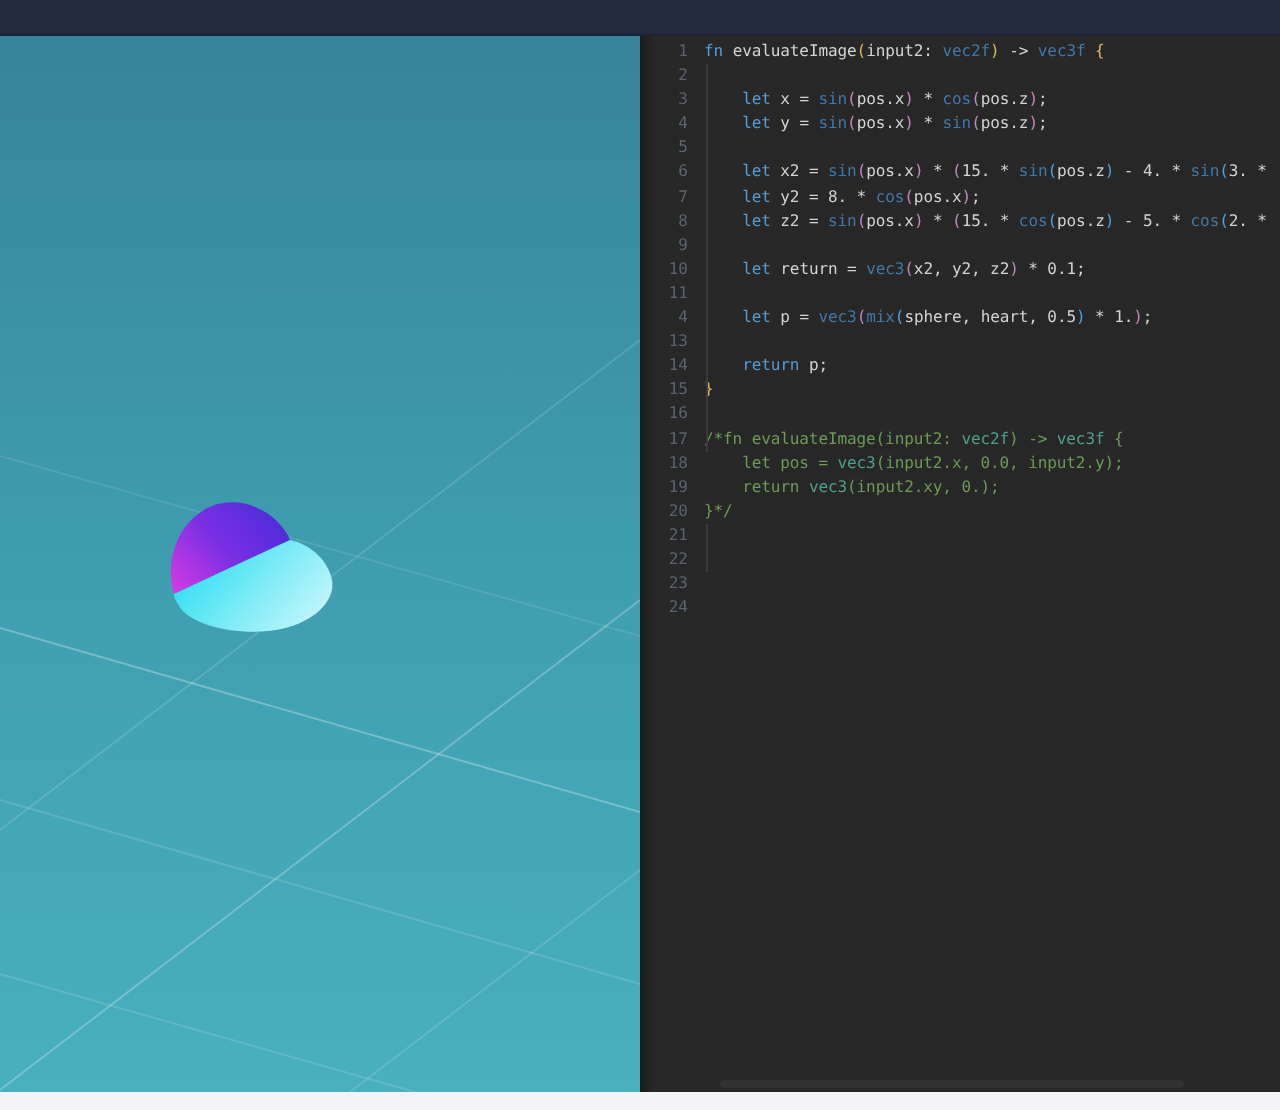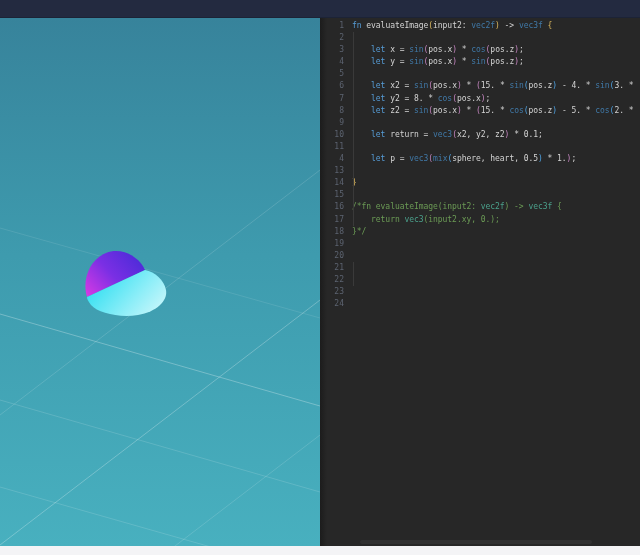--- a/index.html
+++ b/index.html
@@ -112,23 +112,25 @@
         <div class="cl"><span class="tok-p">    </span><span class="tok-k">let</span><span class="tok-p"> y = </span><span class="tok-b">sin</span><span class="tok-g2">(</span><span class="tok-p">pos.x</span><span class="tok-g2">)</span><span class="tok-p"> * </span><span class="tok-b">sin</span><span class="tok-g2">(</span><span class="tok-p">pos.z</span><span class="tok-g2">)</span><span class="tok-p">;</span></div>
         <div class="cl"></div>
         <div class="cl"><span class="tok-p">    </span><span class="tok-k">let</span><span class="tok-p"> x2 = </span><span class="tok-b">sin</span><span class="tok-g2">(</span><span class="tok-p">pos.x</span><span class="tok-g2">)</span><span class="tok-p"> * </span><span class="tok-g2">(</span><span class="tok-p">15. * </span><span class="tok-b">sin</span><span class="tok-g3">(</span><span class="tok-p">pos.z</span><span class="tok-g3">)</span><span class="tok-p"> - 4. * </span><span class="tok-b">sin</span><span class="tok-g3">(</span><span class="tok-p">3. *</span></div>
         <div class="cl"><span class="tok-p">    </span><span class="tok-k">let</span><span class="tok-p"> y2 = 8. * </span><span class="tok-b">cos</span><span class="tok-g2">(</span><span class="tok-p">pos.x</span><span class="tok-g2">)</span><span class="tok-p">;</span></div>
         <div class="cl"><span class="tok-p">    </span><span class="tok-k">let</span><span class="tok-p"> z2 = </span><span class="tok-b">sin</span><span class="tok-g2">(</span><span class="tok-p">pos.x</span><span class="tok-g2">)</span><span class="tok-p"> * </span><span class="tok-g2">(</span><span class="tok-p">15. * </span><span class="tok-b">cos</span><span class="tok-g3">(</span><span class="tok-p">pos.z</span><span class="tok-g3">)</span><span class="tok-p"> - 5. * </span><span class="tok-b">cos</span><span class="tok-g3">(</span><span class="tok-p">2. *</span></div>
         <div class="cl"></div>
         <div class="cl"><span class="tok-p">    </span><span class="tok-k">let</span><span class="tok-p"> return = </span><span class="tok-b">vec3</span><span class="tok-g2">(</span><span class="tok-p">x2, y2, z2</span><span class="tok-g2">)</span><span class="tok-p"> * 0.1;</span></div>
         <div class="cl"></div>
         <div class="cl"><span class="tok-p">    </span><span class="tok-k">let</span><span class="tok-p"> p = </span><span class="tok-b">vec3</span><span class="tok-g2">(</span><span class="tok-b">mix</span><span class="tok-g3">(</span><span class="tok-p">sphere, heart, 0.5</span><span class="tok-g3">)</span><span class="tok-p"> * 1.</span><span class="tok-g2">)</span><span class="tok-p">;</span></div>
         <div class="cl"></div>
+        <div class="cl"><span class="tok-p">    </span><span class="tok-k">return</span><span class="tok-p"> p;</span></div>
         <div class="cl"><span class="tok-g1">}</span></div>
         <div class="cl"></div>
         <div class="cl"><span class="tok-c">/*fn evaluateImage(input2: </span><span class="tok-cb">vec2f</span><span class="tok-c">) -&gt; </span><span class="tok-cb">vec3f</span><span class="tok-c"> {</span></div>
+        <div class="cl"><span class="tok-c">    let pos = </span><span class="tok-cb">vec3</span><span class="tok-c">(input2.x, 0.0, input2.y);</span></div>
         <div class="cl"><span class="tok-c">    return </span><span class="tok-cb">vec3</span><span class="tok-c">(input2.xy, 0.);</span></div>
         <div class="cl"><span class="tok-c">}*/</span></div>
         <div class="cl"></div>
       </div>
     <div class="hscroll"></div>
   </div>
 
   <div class="bottom-strip"></div>
 
 </div>

